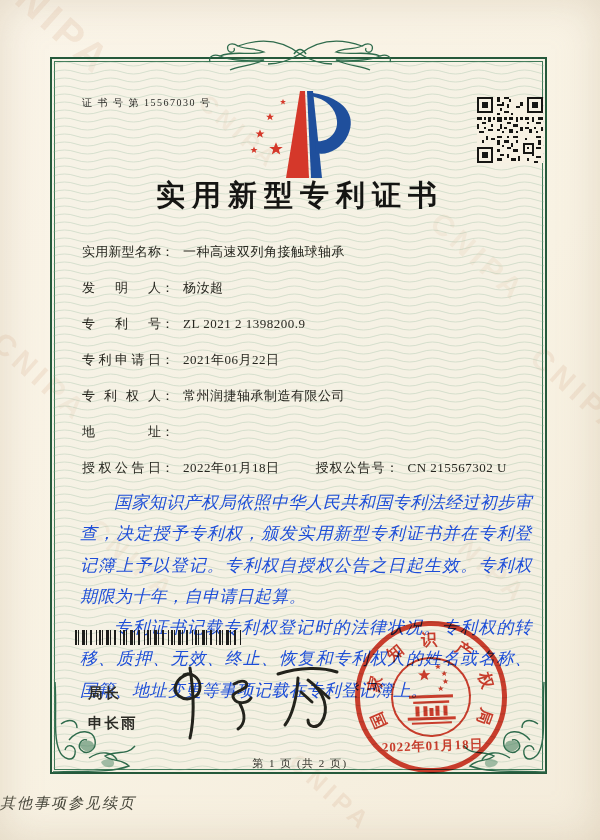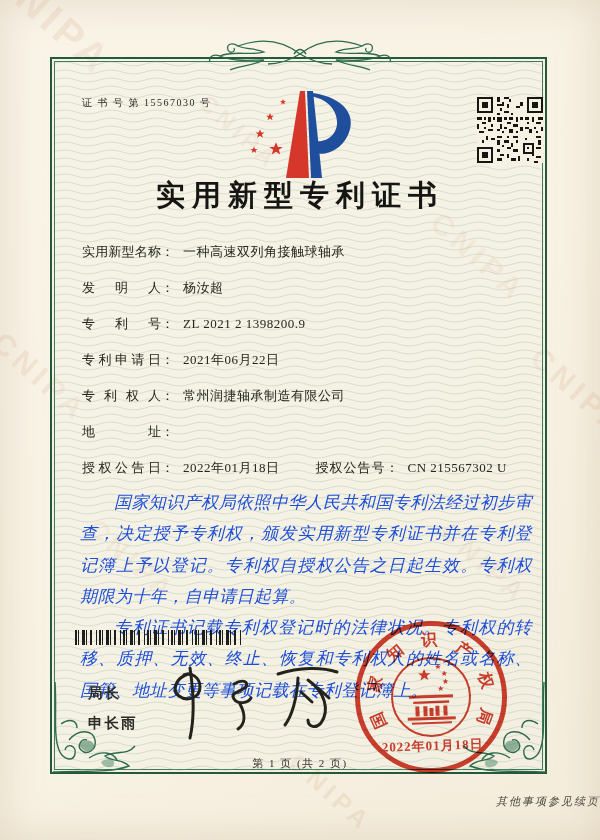--- a/index.html
+++ b/index.html
@@ -65,22 +65,22 @@
   .seal-ring{position:absolute; inset:0; border:5px solid #d03727; border-radius:50%;}
   .seal-char{position:absolute; left:50%; top:50%; width:20px; height:20px; margin:-10px 0 0 -10px;
              display:flex; align-items:center; justify-content:center;
              font-size:16px; font-weight:bold; color:#d03727;}
   .seal-emblem{position:absolute; left:50%; top:50%; width:84px; height:84px; margin:-42px 0 0 -42px;}
   .seal-date{position:absolute; left:-6px; right:-6px; top:116px; text-align:center;
              font-size:13px; font-weight:bold; color:#d03727; letter-spacing:1px; white-space:nowrap;}
 
   .page-info{position:absolute; left:0; top:756px; width:600px; text-align:center;
              font-size:11px; letter-spacing:1.5px; color:#33332c; z-index:2;}
-  .cont-note{position:absolute; left:0; top:794px; width:600px; text-align:right;
-             font-size:11px; font-style:italic; letter-spacing:2px; color:#45453a; z-index:2;}
+  .cont-note{position:absolute; left:0; top:794px; width:600px; text-align:left;
+             font-size:15px; font-style:italic; letter-spacing:2px; color:#45453a; z-index:2;}
 </style>
 </head>
 <body>
 
 <div>
 
   <div class="wm" style="left:-22px; top:-4px; font-size:40px;">CNIPA</div>
   <div class="wm" style="left:190px; top:118px; font-size:24px;">CNIPA</div>
   <div class="wm" style="left:420px; top:240px; font-size:30px;">CNIPA</div>
   <div class="wm" style="left:-18px; top:360px; font-size:30px;">CNIPA</div>

